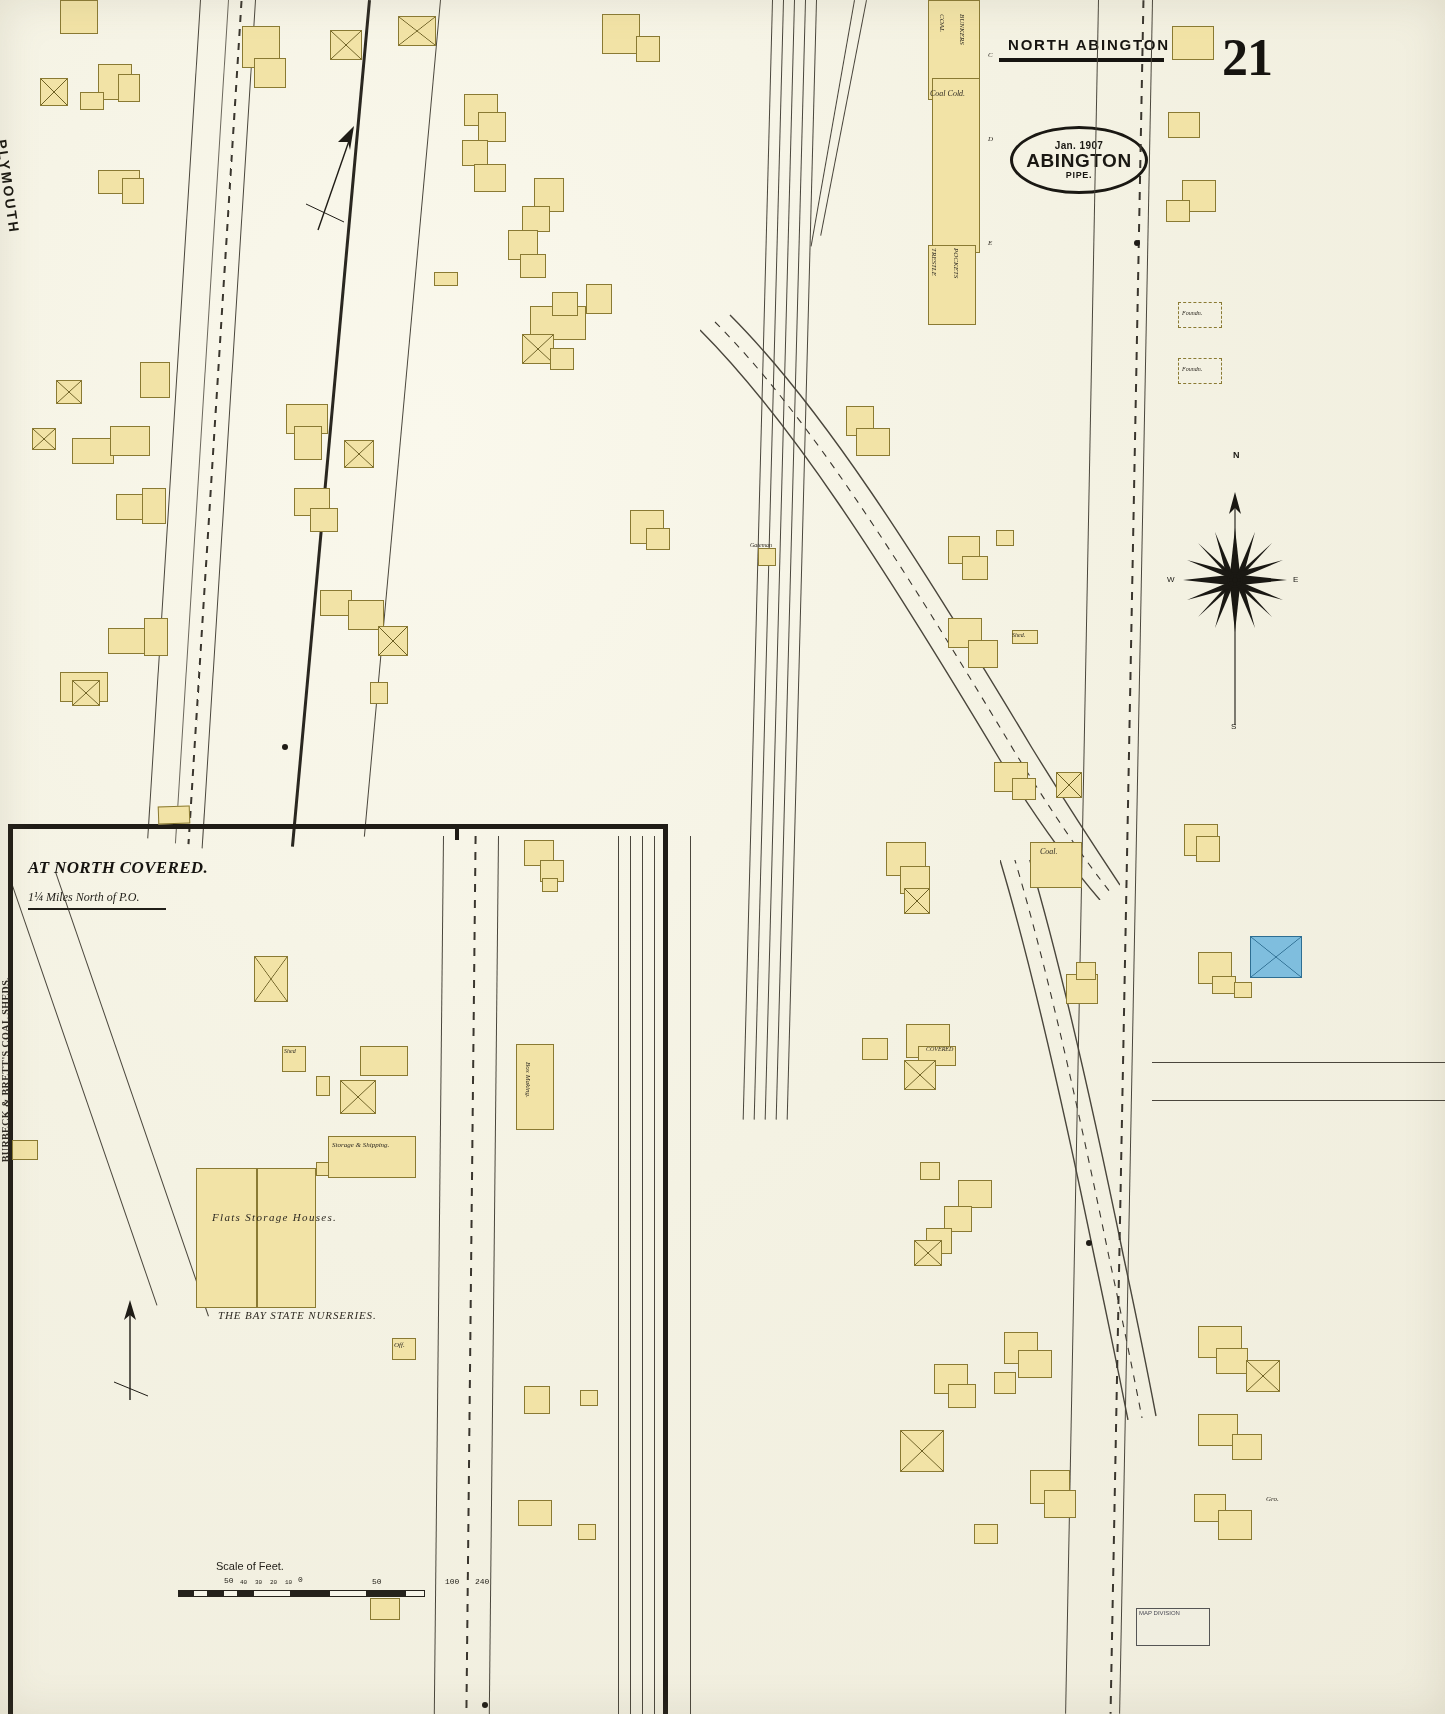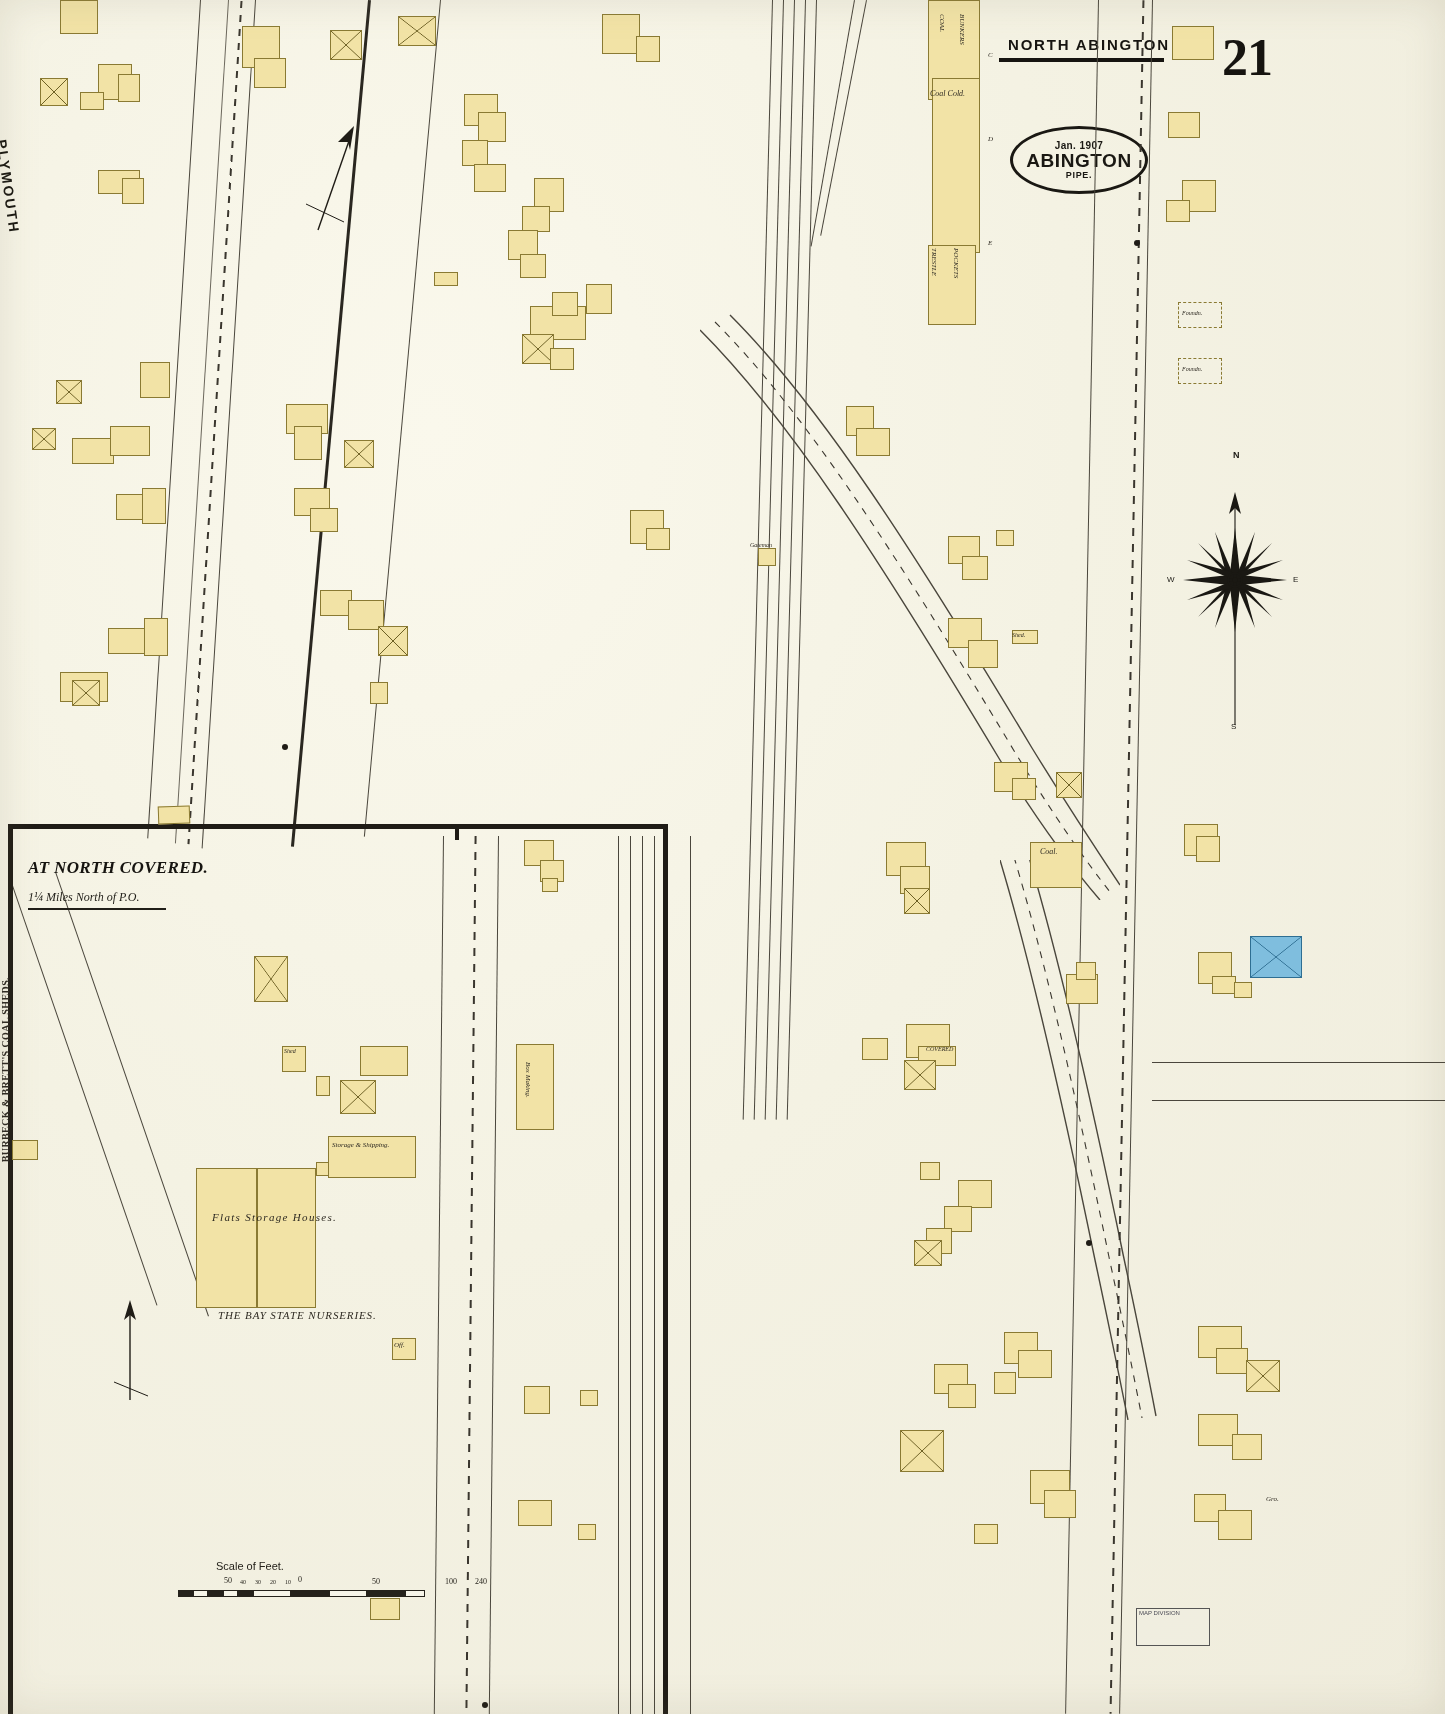--- a/index.html
+++ b/index.html
@@ -95,21 +95,21 @@
   }
   .thin { background: #4a463c; }
 
   
   #scalebar-wrap { position: absolute; }
   .sb-seg { position: absolute; height: 7px; box-sizing: border-box;
             border: 1px solid #25221b; }
   .sb-fill { background: #25221b; }
   .sb-open { background: #f6f4e8; }
   .sb-tick { position: absolute; font-size: 8px; color: #25221b;
-             font-family: Liberation Serif, serif; white-space: nowrap; padding-left: 48px; }
+             font-family: Liberation Mono, monospace; white-space: nowrap; padding-left: 48px; }
 
   
   #cartouche {
     position: absolute;
     width: 132px; height: 62px;
     border: 3.5px solid #1a1813;
     border-radius: 50%;
     display: flex; flex-direction: column;
     align-items: center; justify-content: center;
     background: transparent;

